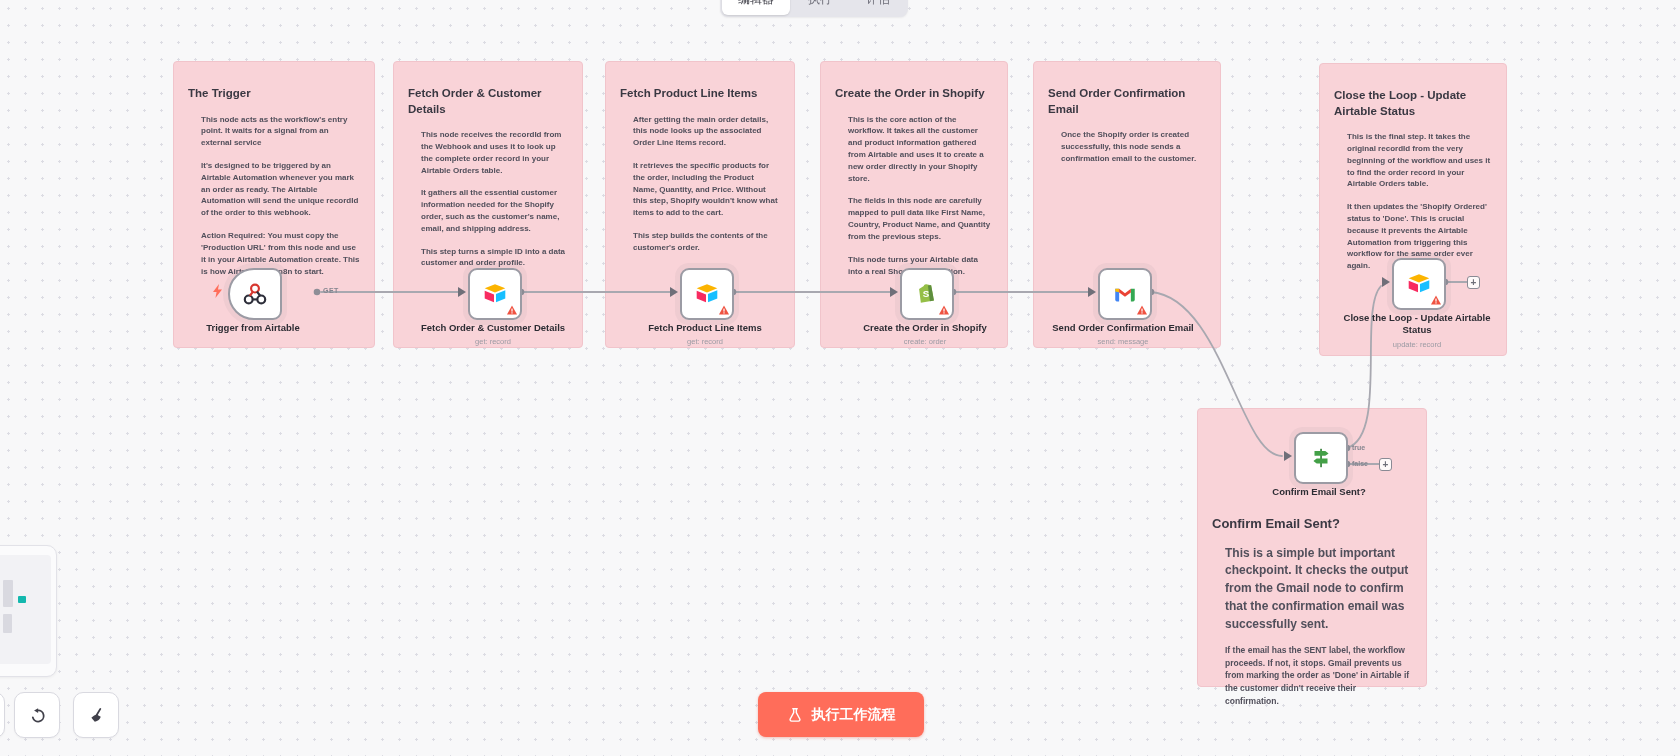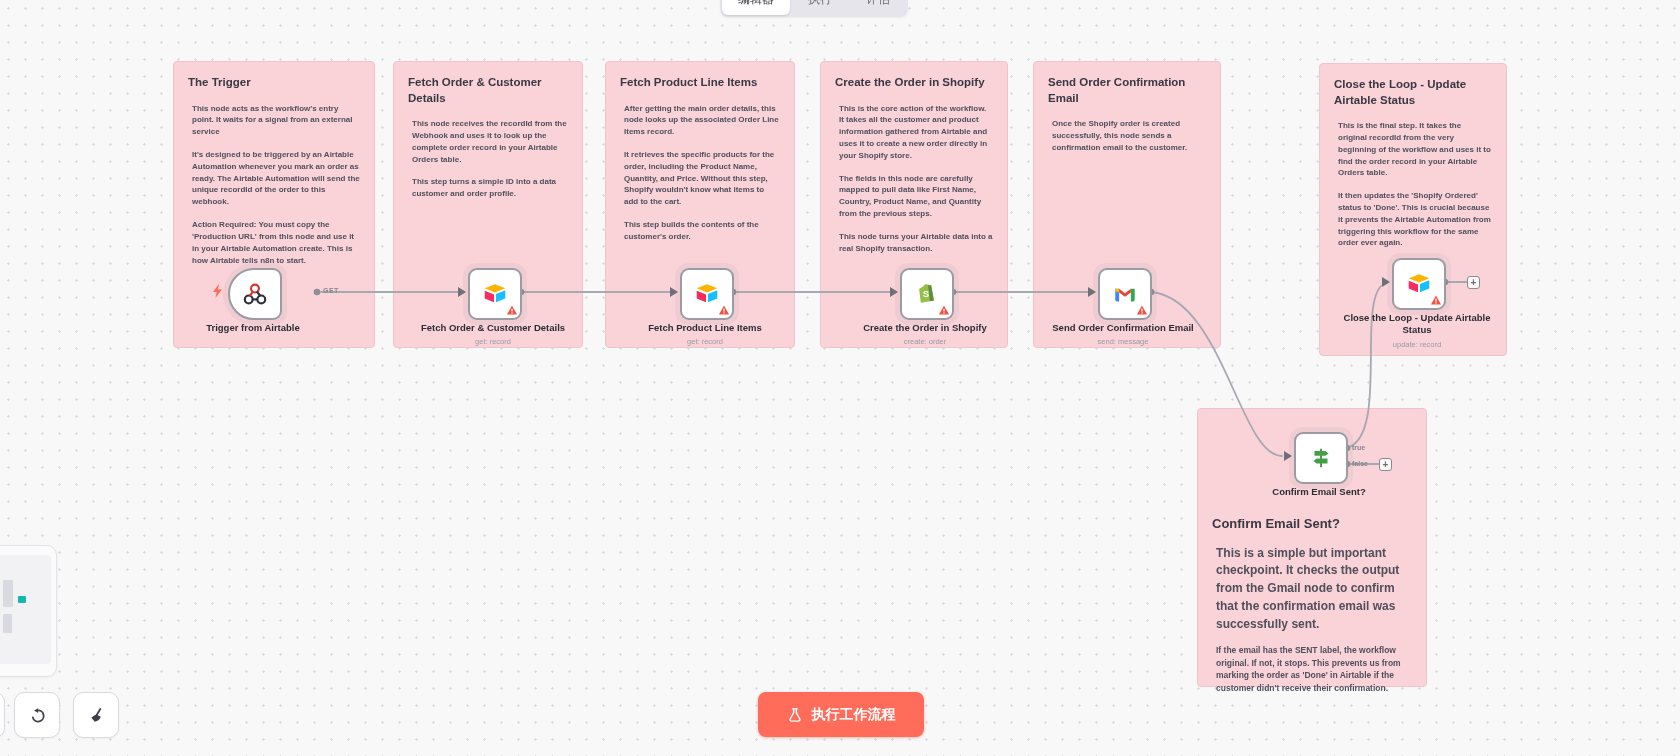--- a/index.html
+++ b/index.html
@@ -5,27 +5,27 @@
   html,body{margin:0;padding:0;}
   body{
     width:1680px;height:756px;position:relative;overflow:hidden;
     font-family:"Liberation Sans",sans-serif;
     background-color:#f8f8f9;
     background-image:radial-gradient(circle,#dcdce3 1px,transparent 1.2px);
     background-size:17px 17px;
   }
   .sticky{
     position:absolute;background:#f9d3d8;border:1px solid #f1c4cb;border-radius:4px;
-    padding:11px 14px;box-sizing:border-box;z-index:1;
+    padding:22px 14px;box-sizing:border-box;z-index:1;
   }
   .sticky h3{
     margin:2px 0 12px 0;font-size:11.5px;line-height:1.35;font-weight:700;color:#3a3842;
   }
   .sticky p{
-    margin:0 0 11px 4px;font-size:8px;line-height:1.48;font-weight:700;color:#514f5b;
+    margin:0 0 11px 13px;font-size:8px;line-height:1.48;font-weight:700;color:#514f5b;
   }
   .node{
     position:absolute;width:50px;height:48px;background:#fff;
     border:2px solid #9b9ba4;border-radius:9px;z-index:3;
     display:flex;align-items:center;justify-content:center;
     box-shadow:0 0 0 5px rgba(110,110,130,0.07);
   }
   .node.trigger{border-radius:26px 9px 9px 26px;}
   .warn{position:absolute;right:3px;bottom:3px;z-index:4;}
   .node-label{
@@ -80,20 +80,21 @@
 <div class="sticky" style="left:173px;top:61px;width:202px;height:287px;">
   <h3>The Trigger</h3>
   <p>This node acts as the workflow's entry point. It waits for a signal from an external service</p>
   <p>It's designed to be triggered by an Airtable Automation whenever you mark an order as ready. The Airtable Automation will send the unique recordId of the order to this webhook.</p>
   <p>Action Required: You must copy the 'Production URL' from this node and use it in your Airtable Automation create. This is how Airtable tells n8n to start.</p>
 </div>
 
 <div class="sticky" style="left:393px;top:61px;width:190px;height:287px;">
   <h3>Fetch Order &amp; Customer Details</h3>
   <p>This node receives the recordId from the Webhook and uses it to look up the complete order record in your Airtable Orders table.</p>
+  <p>It gathers all the essential customer information needed for the Shopify order, such as the customer's name, email, and shipping address.</p>
   <p>This step turns a simple ID into a data customer and order profile.</p>
 </div>
 
 <div class="sticky" style="left:605px;top:61px;width:190px;height:287px;">
   <h3>Fetch Product Line Items</h3>
   <p>After getting the main order details, this node looks up the associated Order Line Items record.</p>
   <p>It retrieves the specific products for the order, including the Product Name, Quantity, and Price. Without this step, Shopify wouldn't know what items to add to the cart.</p>
   <p>This step builds the contents of the customer's order.</p>
 </div>
 
@@ -111,21 +112,21 @@
 
 <div class="sticky" style="left:1319px;top:63px;width:188px;height:293px;">
   <h3>Close the Loop - Update Airtable Status</h3>
   <p>This is the final step. It takes the original recordId from the very beginning of the workflow and uses it to find the order record in your Airtable Orders table.</p>
   <p>It then updates the 'Shopify Ordered' status to 'Done'. This is crucial because it prevents the Airtable Automation from triggering this workflow for the same order ever again.</p>
 </div>
 
 <div class="sticky" style="left:1197px;top:408px;width:230px;height:279px;padding-top:104px;">
   <h3 style="font-size:13px;">Confirm Email Sent?</h3>
   <p style="font-size:12px;">This is a simple but important checkpoint. It checks the output from the Gmail node to confirm that the confirmation email was successfully sent.</p>
-  <p style="font-size:8.5px;">If the email has the SENT label, the workflow original. If not, it stops. This prevents us from marking the order as 'Done' in Airtable if the customer didn't receive their confirmation.</p>
+  <p style="font-size:8.5px;">If the email has the SENT label, the workflow proceeds. If not, it stops. Gmail prevents us from marking the order as 'Done' in Airtable if the customer didn't receive their confirmation.</p>
 </div>
 
 <svg id="connections" width="1680" height="756" viewBox="0 0 1680 756">
   <g stroke="#a8a8b0" stroke-width="1.8" fill="none" stroke-linecap="round">
     <path d="M321 292 H458"></path>
     <path d="M524 292 H670"></path>
     <path d="M736 292 H890"></path>
     <path d="M956 292 H1088"></path>
     <path d="M1151 292 C1222 298 1240 456 1282 456"></path>
     <path d="M1347 448 C1388 436 1358 310 1381 286"></path>

